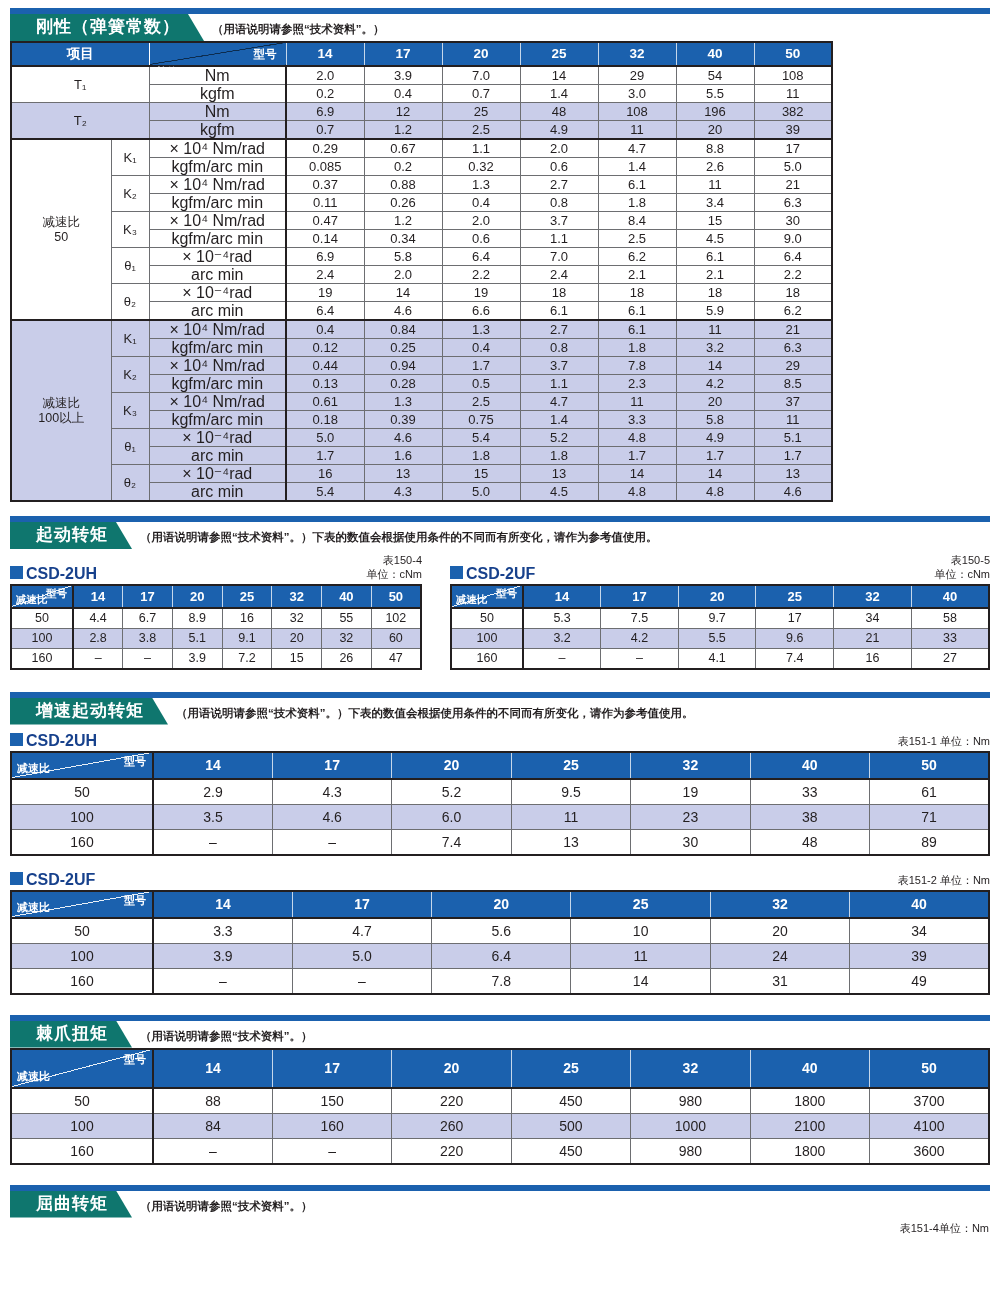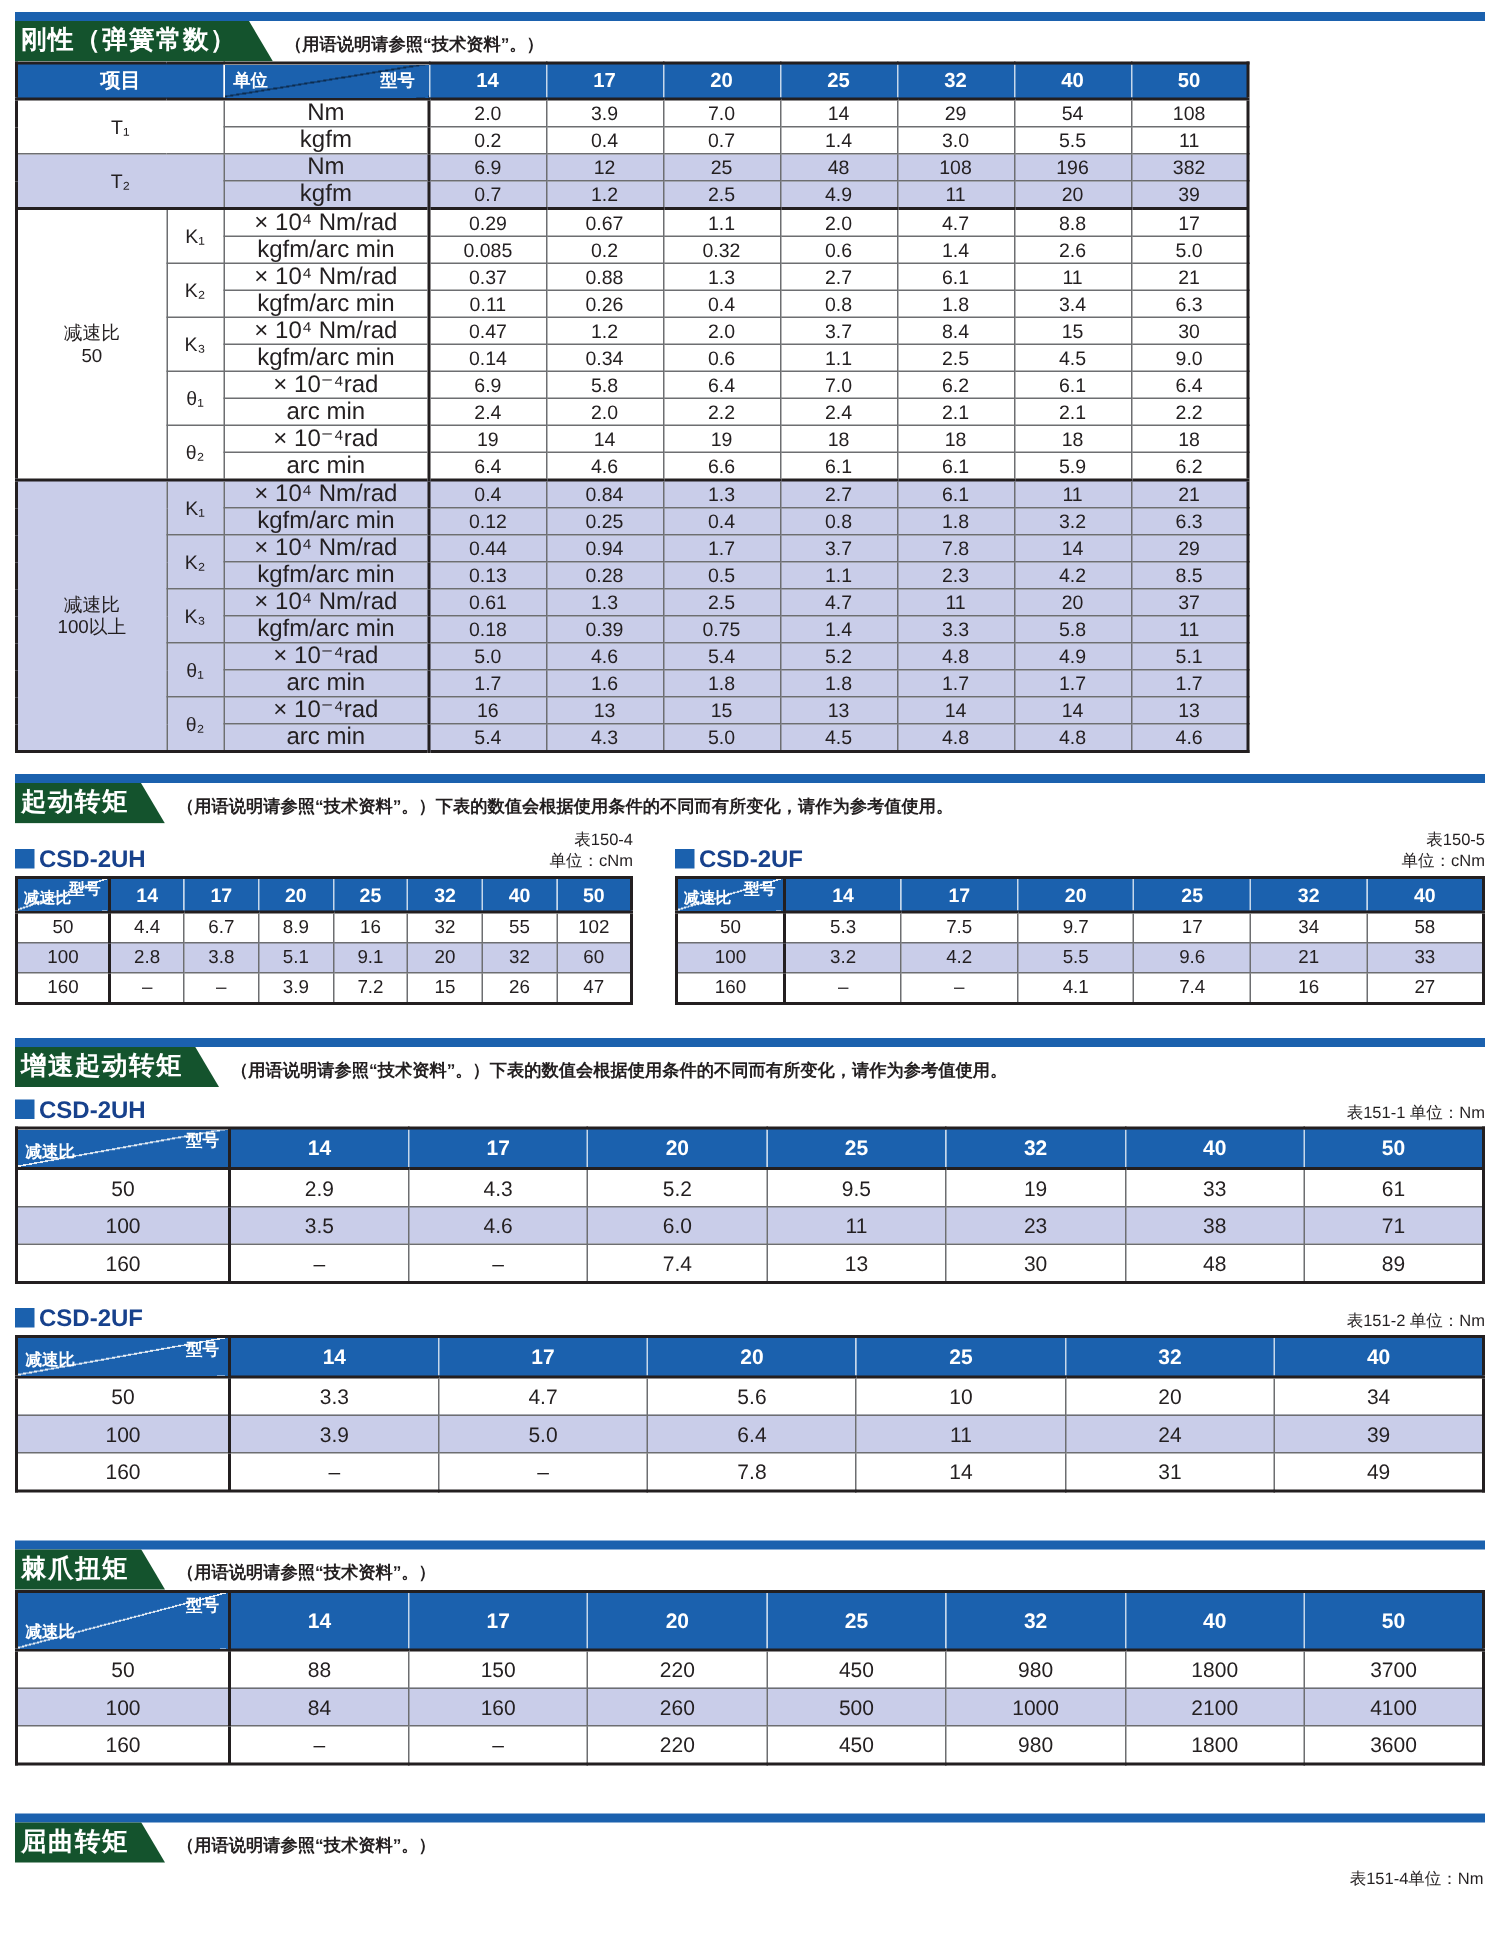--- a/index.html
+++ b/index.html
@@ -3,22 +3,22 @@
 <meta charset="utf-8">
 <style>
   html,body{margin:0;padding:0;background:#fff;}
   body{width:1000px;height:1289px;overflow:hidden;font-family:"Liberation Sans","DejaVu Sans",sans-serif;color:#231f20;}
   .page{width:1000px;height:1289px;box-sizing:border-box;padding:8px 10px 0 10px;}
 
   
   .sec{position:relative;}
   .accent-bar{height:6px;background:#1b61ae;}
   .head-line{display:flex;align-items:flex-end;}
-  .title-chip{background:#14532d;color:#fff;font-weight:bold;font-size:17px;line-height:24px;
-    padding:1px 24px 2px 4px;letter-spacing:1px;
+  .title-chip{background:#0f766e;color:#fff;font-weight:bold;font-size:17px;line-height:24px;
+    padding:1px 24px 2px 26px;letter-spacing:1px;
     clip-path:polygon(0 0,calc(100% - 16px) 0,100% 100%,0 100%);}
   .sec-note{font-size:11.5px;font-weight:bold;margin-left:8px;padding-bottom:4px;white-space:nowrap;}
   .tblno{font-size:11px;text-align:right;margin:3px 1px 1px 0;}
   .tblno-2line{display:flex;flex-direction:column;align-items:flex-end;font-size:11px;line-height:1.3;}
   .tblno-inline{font-size:11px;white-space:nowrap;}
   .tblno-inline span{margin-left:3px;}
   .rednote{color:#e60012;font-weight:bold;font-size:12px;margin-top:7px;}
 
   .csd{display:flex;font-weight:bold;font-size:16px;color:#17418c;line-height:1;}
   .sq{width:13px;height:13px;background:#1b61ae;display:inline-block;margin-right:3px;}
@@ -37,21 +37,21 @@
   
   .big{table-layout:fixed;width:823px;}
   .big td{height:17px;line-height:17px;font-size:13px;}
   .big th{height:22px;line-height:22px;font-size:13.5px;}
   .big td.unit{font-size:16px;}
   .big td.lbl{font-size:13px;}
   .big td.ratio{font-size:12.5px;line-height:15px;}
   .big td.vfirst{border-left:2px solid #231f20;}
   .big th.diagdark{position:relative;
     background-image:linear-gradient(to bottom right,transparent calc(50% - 1px),rgba(0,0,0,.55) calc(50% - 1px),rgba(0,0,0,.55) calc(50% + 0px),transparent calc(50% + 0px));}
-  .big .dl{position:absolute;left:6px;top:0;font-size:11.5px;}
+  .big .dl{position:absolute;left:6px;top:18px;font-size:11.5px;}
   .big .dr{position:absolute;right:9px;top:0;font-size:11.5px;}
   .big tr.grp td{border-top:1px solid #231f20;}
   .big tr.majgrp td{border-top:2px solid #231f20;}
 
   
   .dt td:first-child,.dt th:first-child{border-right:2px solid #231f20;}
   th.diagw{position:relative;
     background-image:linear-gradient(to bottom right,transparent calc(50% - 1px),rgba(255,255,255,.9) calc(50% - 1px),rgba(255,255,255,.9) calc(50% + 0px),transparent calc(50% + 0px));}
   .tr-lab{position:absolute;top:1px;right:5px;font-size:10.5px;line-height:1.2;}
   .bl-lab{position:absolute;bottom:1px;left:4px;font-size:10.5px;line-height:1.2;}
@@ -63,21 +63,21 @@
   .mid{table-layout:fixed;width:980px;}
   .mid th{height:25px;line-height:25px;font-size:14px;}
   .mid td{height:24px;line-height:24px;font-size:14px;}
   .mid .tr-lab{font-size:11px;top:2px;right:6px;}
   .mid .bl-lab{font-size:11px;bottom:2px;left:5px;}
 
   .tallhead th{height:37px;line-height:37px;}
   .tallhead .tr-lab{top:3px;}
   .tallhead .bl-lab{bottom:3px;}
 
-  .mt14{margin-top:14px;} .mt16{margin-top:16px;} .mt20{margin-top:32px;}
+  .mt14{margin-top:14px;} .mt16{margin-top:16px;} .mt20{margin-top:20px;}
   .mt22{margin-top:22px;} .mt8{margin-top:8px;}
   .duo{display:flex;justify-content:space-between;align-items:flex-start;margin-top:4px;}
 </style>
 </head>
 <body>
 
 <div class="page">
 
   <section class="sec">
     <div class="accent-bar"></div>

